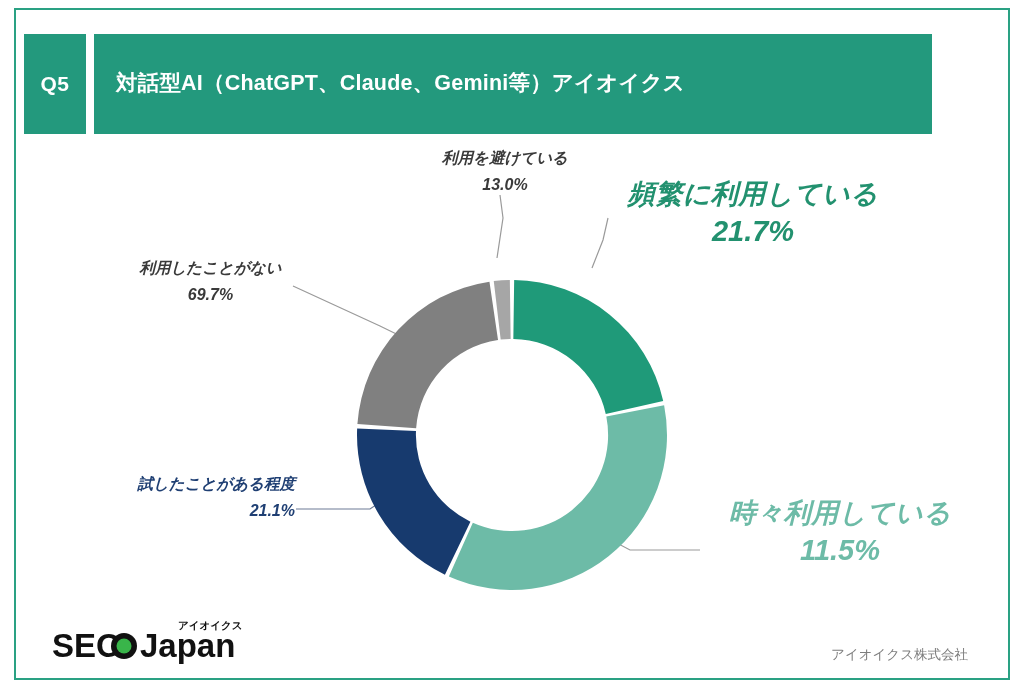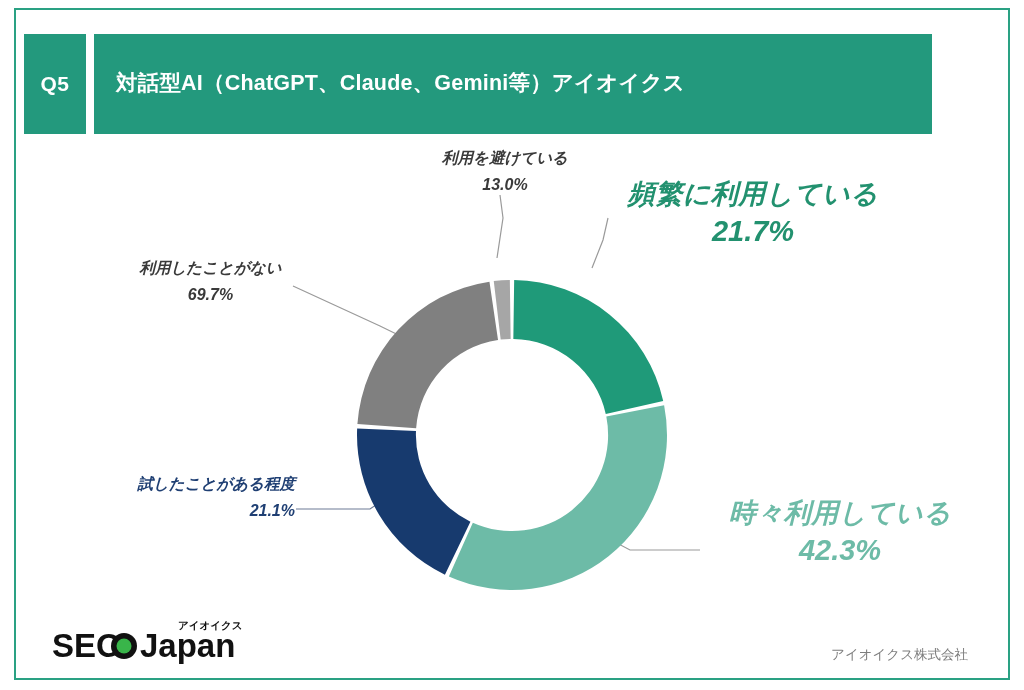--- a/index.html
+++ b/index.html
@@ -179,21 +179,21 @@
       <span class="pct">21.1%</span>
     </div>
 
     <div class="label label-big" id="label-freq">
       <span class="name">頻繁に利用している</span>
       <span class="pct">21.7%</span>
     </div>
 
     <div class="label label-big" id="label-some">
       <span class="name">時々利用している</span>
-      <span class="pct">42.3%</span>
+      <span class="pct">11.5%</span>
     </div>
   </div>
 
   <svg id="logo" viewBox="0 0 190 52">
     <text x="0" y="41" font-family="Liberation Sans, sans-serif" font-size="33" font-weight="bold" fill="#111111">SEO</text>
     <circle cx="72" cy="30" r="13" fill="#111111"></circle>
     <circle cx="72" cy="30" r="7.5" fill="#39b54a"></circle>
     <text x="88" y="41" font-family="Liberation Sans, sans-serif" font-size="33" font-weight="bold" fill="#111111">Japan</text>
     <text x="126" y="13" font-family="Liberation Sans, sans-serif" font-size="10.5" font-weight="bold" fill="#111111">アイオイクス</text>
   </svg>

